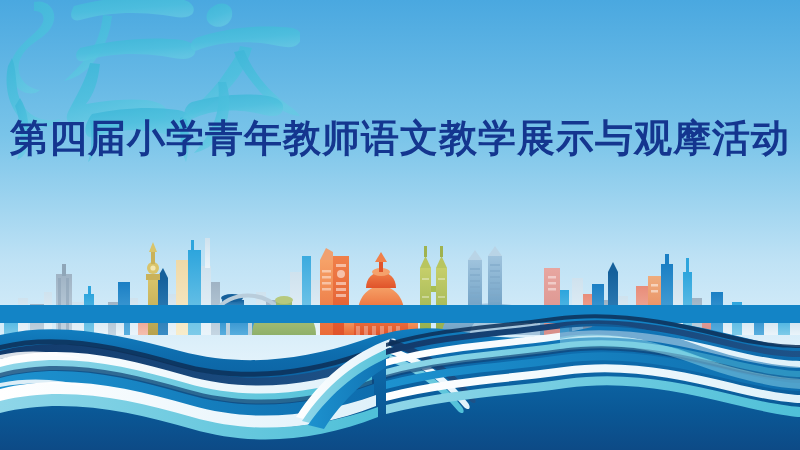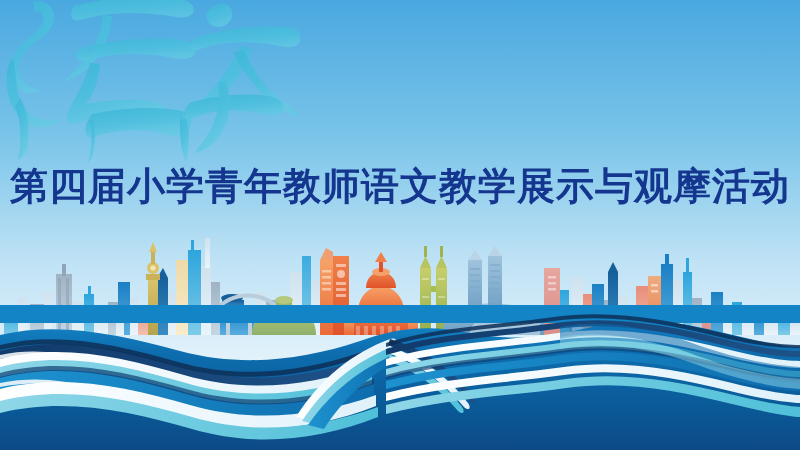--- a/index.html
+++ b/index.html
@@ -15,21 +15,20 @@
   #city{position:absolute;left:0;top:220px;width:800px;height:115px;}
   #water{position:absolute;left:0;top:305px;width:800px;height:145px;}
   #title{
     position:absolute;left:0;top:118px;width:800px;
     text-align:center;
     font-size:38px;line-height:1.1;
     font-weight:bold;
     letter-spacing:1px;
     color:#14368f;
     white-space:nowrap;
-    margin-top:48px;
   }
 </style>
 </head>
 <body>
 
 <div id="stage">
 
   <svg id="sky" viewBox="0 0 800 450" preserveAspectRatio="none" aria-hidden="true">
     <defs>
       <linearGradient id="skyGrad" x1="0" y1="0" x2="0" y2="1">

